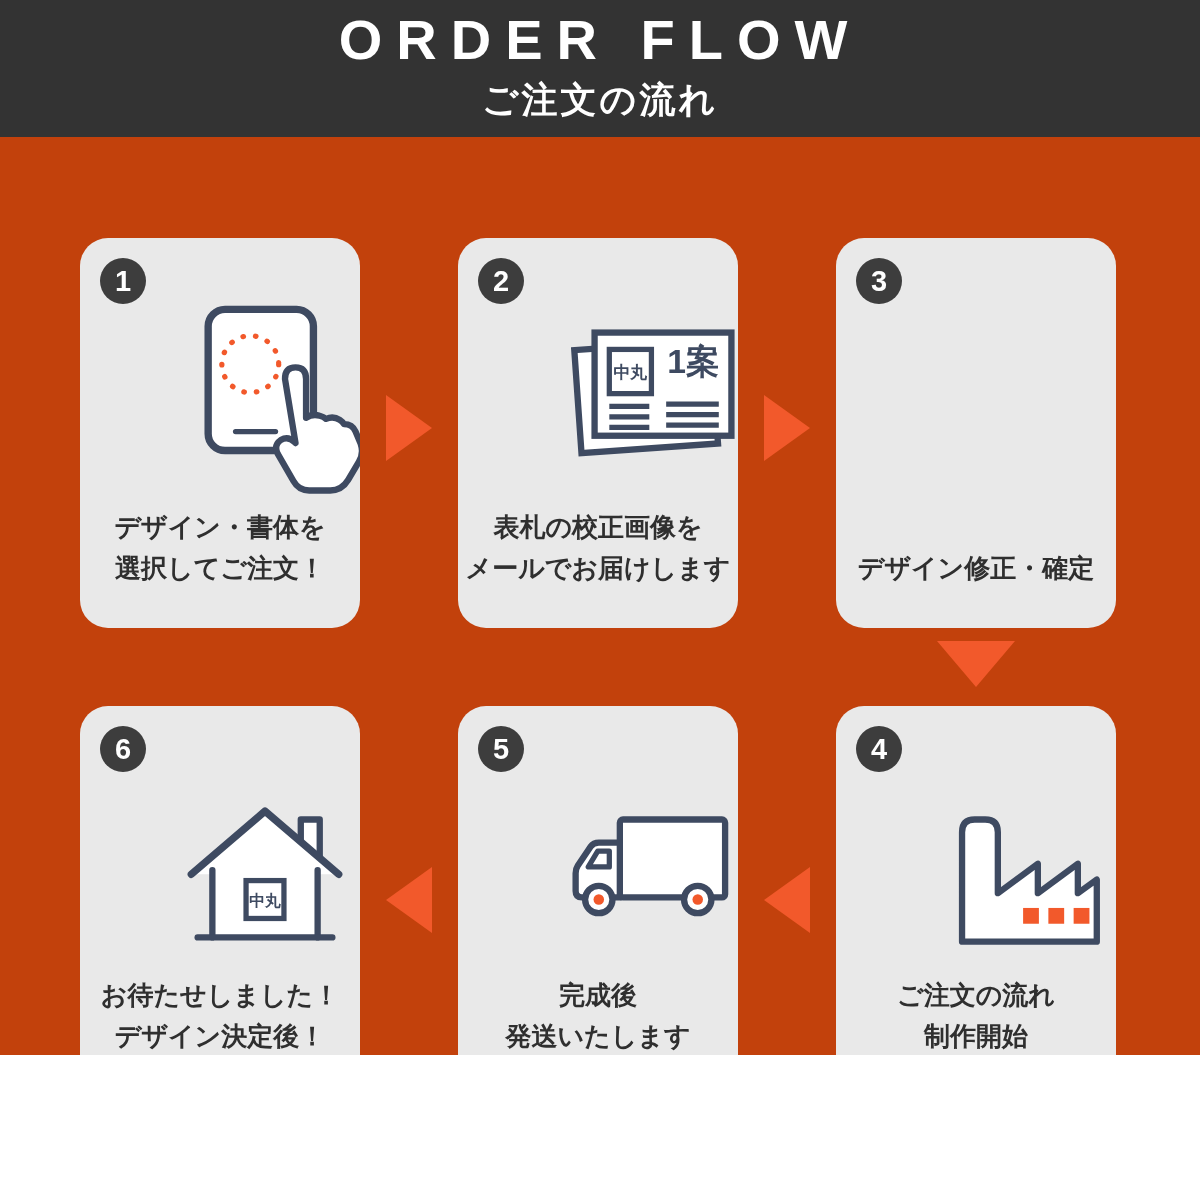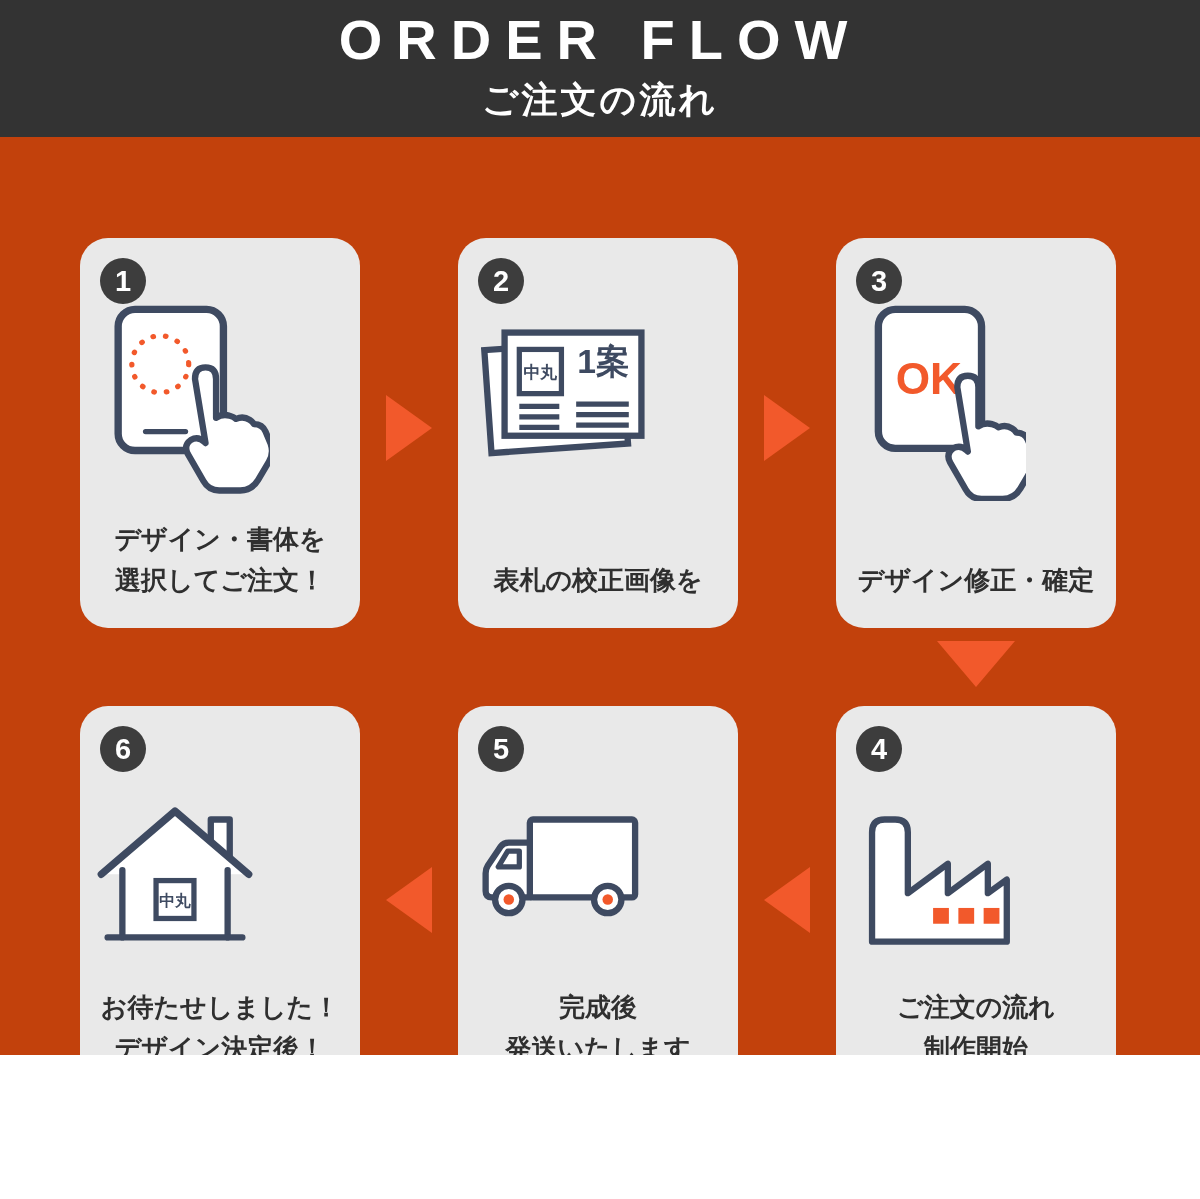--- a/index.html
+++ b/index.html
@@ -27,23 +27,23 @@
   .p3{left:836px;top:101px}
   .p4{left:836px;top:569px}
   .p5{left:458px;top:569px}
   .p6{left:80px;top:569px}
 
   .badge{position:absolute;top:20px;left:20px;width:46px;height:46px;border-radius:50%;
     background:var(--badge-bg);color:#fff;font-size:29px;font-weight:bold;
     display:flex;align-items:center;justify-content:center}
 
   .icon-wrap{position:absolute;top:50px;left:0;width:100%;height:226px;
-    display:flex;align-items:center;justify-content:flex-start}
+    display:flex;align-items:center;justify-content:flex-end}
 
-  .caption{position:absolute;left:0;bottom:28px;width:100%;text-align:center;
+  .caption{position:absolute;left:0;bottom:40px;width:100%;text-align:center;
     font-size:26px;font-weight:600;color:var(--text);line-height:1.55}
   .caption .cl{display:block}
 
   .arrow{position:absolute;width:0;height:0}
   .arrow.r{border-top:33px solid transparent;border-bottom:33px solid transparent;border-left:46px solid var(--accent)}
   .arrow.l{border-top:33px solid transparent;border-bottom:33px solid transparent;border-right:46px solid var(--accent)}
   .arrow.d{border-left:39px solid transparent;border-right:39px solid transparent;border-top:46px solid var(--accent)}
   .a1{left:386px;top:258px}
   .a2{left:764px;top:258px}
   .a3{left:937px;top:504px}
@@ -92,32 +92,26 @@
           <line x1="58" y1="100" x2="96" y2="100" stroke="#3e4a61" stroke-width="5"></line>
           <line x1="58" y1="110" x2="96" y2="110" stroke="#3e4a61" stroke-width="5"></line>
           <line x1="58" y1="120" x2="96" y2="120" stroke="#3e4a61" stroke-width="5"></line>
           <line x1="112" y1="98" x2="162" y2="98" stroke="#3e4a61" stroke-width="5"></line>
           <line x1="112" y1="108" x2="162" y2="108" stroke="#3e4a61" stroke-width="5"></line>
           <line x1="112" y1="118" x2="162" y2="118" stroke="#3e4a61" stroke-width="5"></line>
         </svg>
       </div>
       <div class="caption">
         <span class="cl">表札の校正画像を</span>
+        <span class="cl">メールでお届けします</span>
       </div>
     </div>
 
     <div class="card p3">
       <div class="badge">3</div>
-      <div class="icon-wrap">
-        <svg width="190" height="200" viewBox="0 0 180 190">
-          <rect x="40" y="8" width="98" height="132" rx="16" fill="#fff" stroke="#3e4a61" stroke-width="7"></rect>
-          <text x="88" y="88" font-size="42" font-weight="bold" fill="#f2592b" text-anchor="middle">OK</text>
-          <path d="M103 72 q0 -11 10 -11 q10 0 10 11 v37 q6 -4 13 -2 q4 1 6 3 q7 -3 13 1 q3 2 4 4 q8 0 11 7 l5 12 q3 9 -2 17 l-10 17 q-6 10 -17 10 h-20 q-10 0 -15 -9 l-15 -26 q-4 -8 3 -13 q7 -4 13 2 l1 1 z" transform="translate(12,10)" fill="#fff" stroke="#3e4a61" stroke-width="6" stroke-linejoin="round"></path>
-        </svg>
-      </div>
       <div class="caption">
         <span class="cl">デザイン修正・確定</span>
       </div>
     </div>
 
     <div class="card p4">
       <div class="badge">4</div>
       <div class="icon-wrap">
         <svg width="190" height="200" viewBox="0 0 180 190">
           <path d="M34 164 V60 Q34 48 46 48 H56 Q68 48 68 60 V118 L106 90 V118 L144 90 V118 L162 105 V164 Z" fill="#fff" stroke="#3e4a61" stroke-width="6" stroke-linejoin="round"></path>

